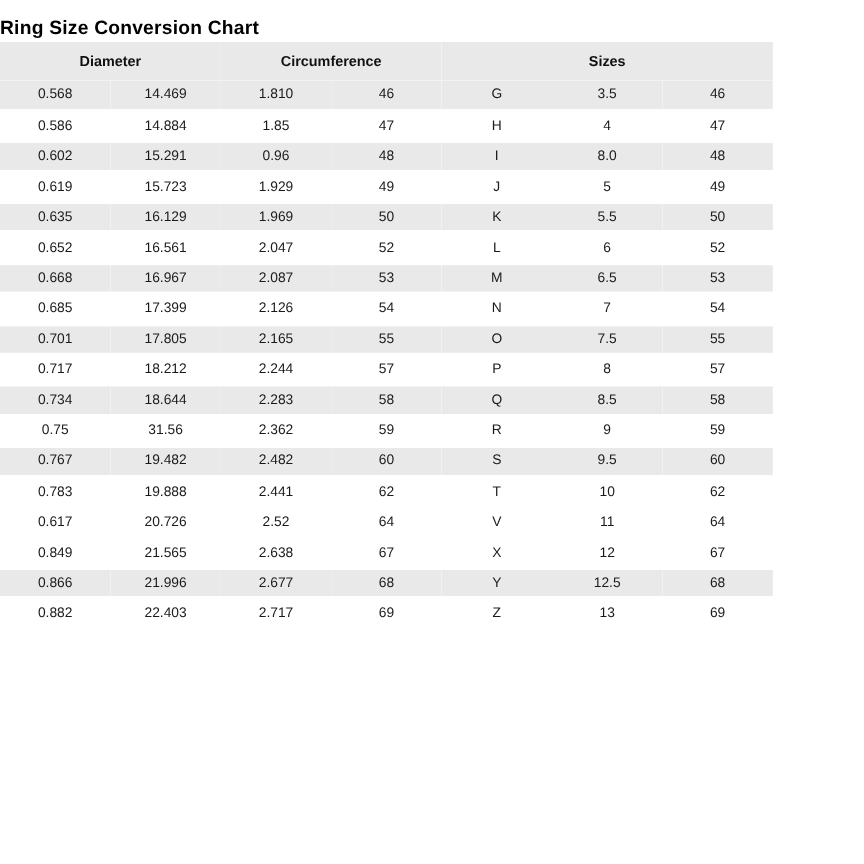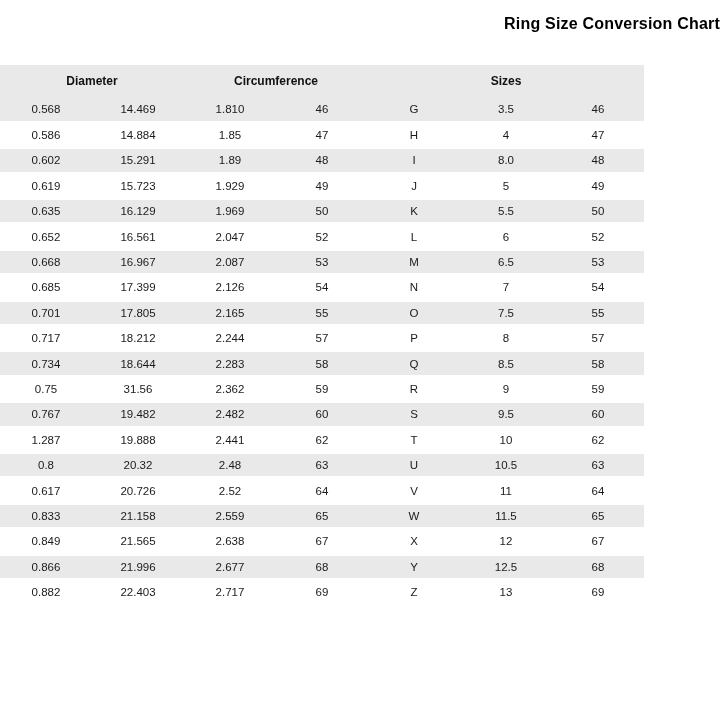--- a/index.html
+++ b/index.html
@@ -6,32 +6,31 @@
   * { box-sizing: border-box; }
   html, body {
     margin: 0; padding: 0;
     width: 720px; height: 720px;
     background: var(--bg);
     font-family: "Liberation Sans", sans-serif;
     color: var(--text);
   }
   .page-title {
     margin: 13px 0 0 0;
-    text-align: right;
+    text-align: left;
     font-size: 16px;
     font-weight: bold;
     color: #000;
     line-height: 22px;
     letter-spacing: 0.2px;
   }
   table.conv {
     width: 644px;
     table-layout: fixed;
     border-collapse: collapse;
-    margin-top: 30px;
     font-size: 11.5px;
   }
   table.conv th, table.conv td {
     text-align: center;
     vertical-align: middle;
     padding: 0 6px;
     overflow: hidden;
   }
   tr.group-row th {
     background: var(--stripe);
@@ -85,21 +84,21 @@
           <td>14.884</td>
           <td>1.85</td>
           <td>47</td>
           <td>H</td>
           <td>4</td>
           <td>47</td>
         </tr>
         <tr class="stripe">
           <td>0.602</td>
           <td>15.291</td>
-          <td>1.89</td>
+          <td>0.96</td>
           <td>48</td>
           <td>I</td>
           <td>8.0</td>
           <td>48</td>
         </tr>
         <tr>
           <td>0.619</td>
           <td>15.723</td>
           <td>1.929</td>
           <td>49</td>
@@ -182,55 +181,37 @@
         <tr class="stripe">
           <td>0.767</td>
           <td>19.482</td>
           <td>2.482</td>
           <td>60</td>
           <td>S</td>
           <td>9.5</td>
           <td>60</td>
         </tr>
         <tr>
-          <td>1.287</td>
+          <td>0.783</td>
           <td>19.888</td>
           <td>2.441</td>
           <td>62</td>
           <td>T</td>
           <td>10</td>
           <td>62</td>
-        </tr>
-        <tr class="stripe">
-          <td>0.8</td>
-          <td>20.32</td>
-          <td>2.48</td>
-          <td>63</td>
-          <td>U</td>
-          <td>10.5</td>
-          <td>63</td>
         </tr>
         <tr>
           <td>0.617</td>
           <td>20.726</td>
           <td>2.52</td>
           <td>64</td>
           <td>V</td>
           <td>11</td>
           <td>64</td>
         </tr>
-        <tr class="stripe">
-          <td>0.833</td>
-          <td>21.158</td>
-          <td>2.559</td>
-          <td>65</td>
-          <td>W</td>
-          <td>11.5</td>
-          <td>65</td>
-        </tr>
         <tr>
           <td>0.849</td>
           <td>21.565</td>
           <td>2.638</td>
           <td>67</td>
           <td>X</td>
           <td>12</td>
           <td>67</td>
         </tr>
         <tr class="stripe">

